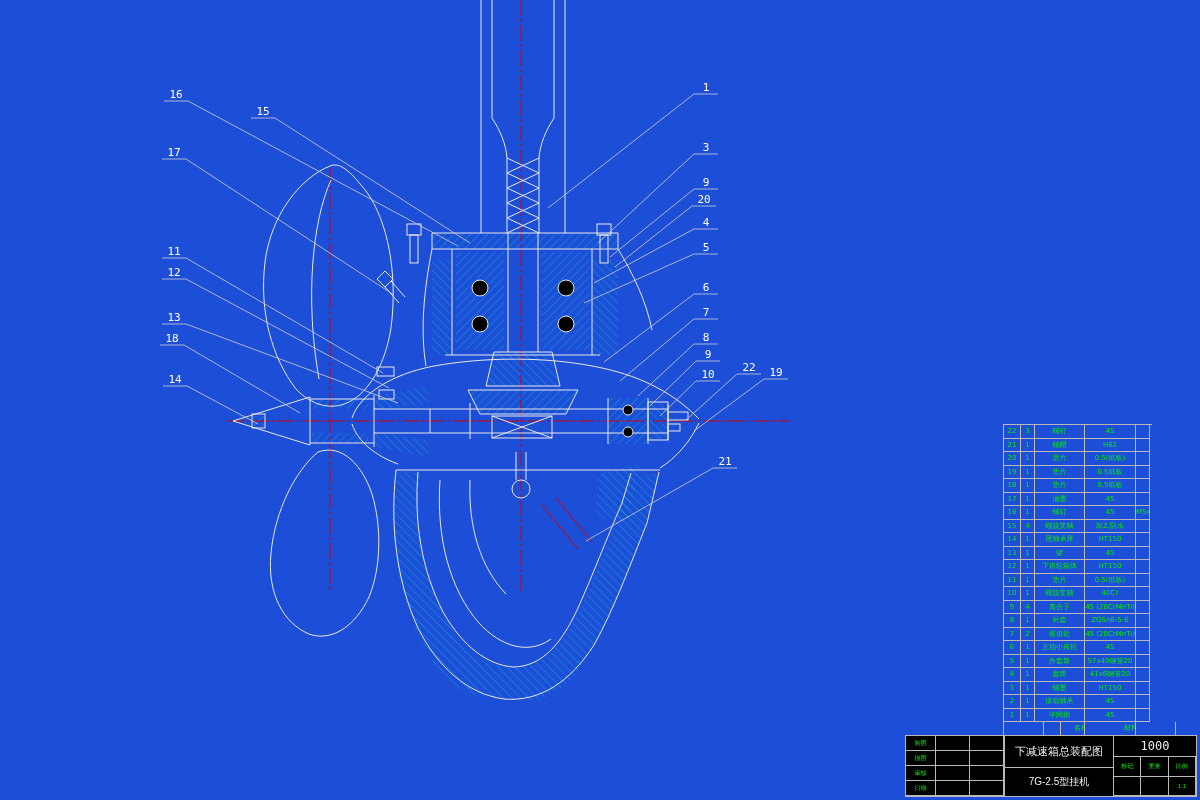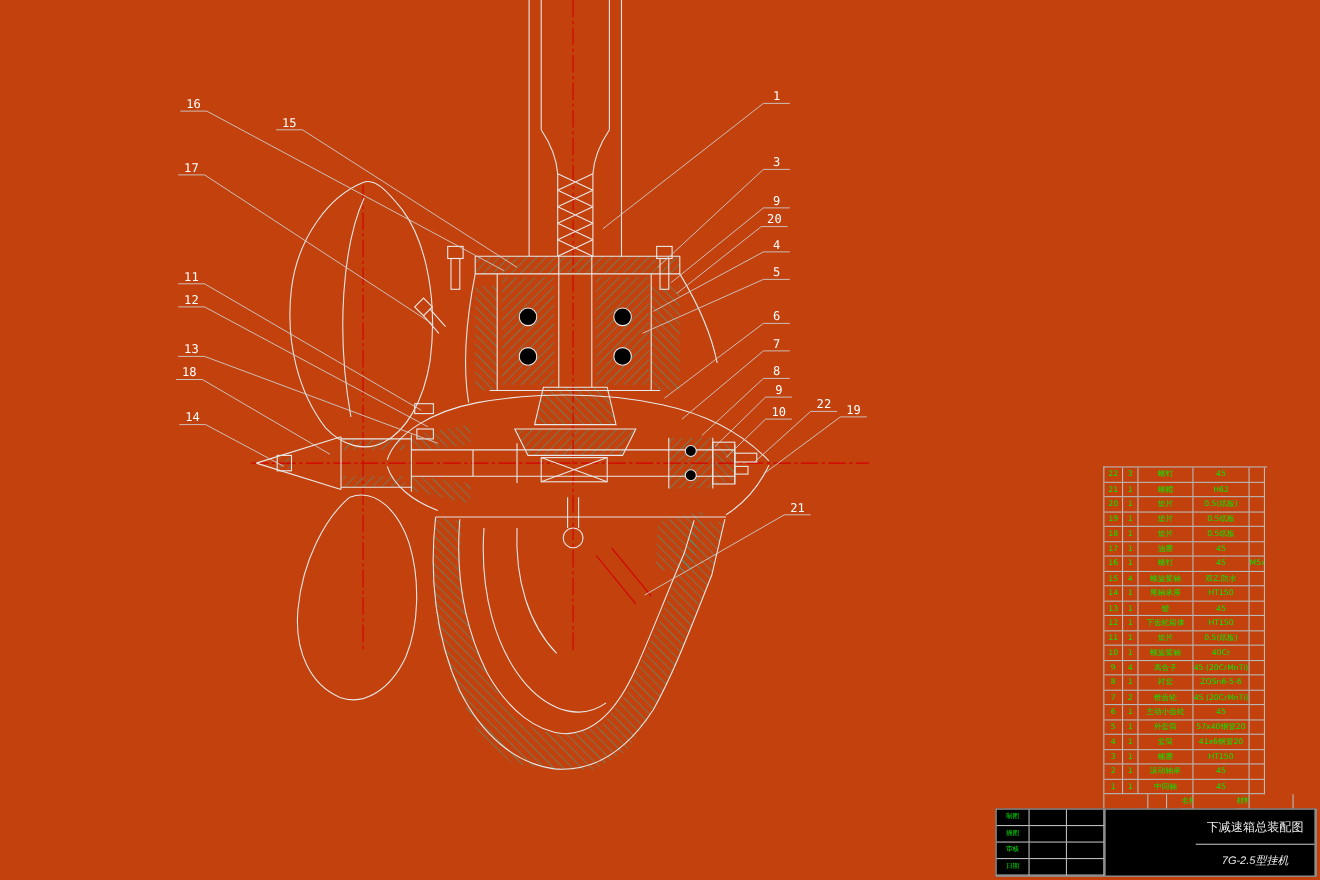--- a/index.html
+++ b/index.html
@@ -1,37 +1,37 @@
 <!DOCTYPE html>
 <html><head>
 <meta charset="utf-8">
 <style>
   html,body{margin:0;padding:0;background:#000;}
-  #stage{position:relative;width:1200px;height:800px;background:#c2410c;overflow:hidden;
+  #stage{position:relative;width:1200px;height:800px;background:#1d4ed8;overflow:hidden;
          font-family:"Liberation Sans", sans-serif;}
   #drawing{position:absolute;left:0;top:0;}
   
   #parts-table{position:absolute;left:1003px;top:424px;width:148px;
     border-top:1px solid #b9b9b9;border-left:1px solid #b9b9b9;
     color:#00ee00;font-size:7px;font-family:"DejaVu Sans", sans-serif;}
   .pt-row{display:grid;grid-template-columns:17px 14px 50px 51px 14px;height:13.5px;line-height:13.5px;}
   .pt-cell{border-right:1px solid #b9b9b9;border-bottom:1px solid #b9b9b9;
     overflow:hidden;white-space:nowrap;text-align:center;}
   .pt-header .pt-cell{color:#00ee00;margin-left:39px;}
   
   #title-block{position:absolute;left:905px;top:735px;width:290px;height:60px;
     border:1px solid #b9b9b9;display:flex;background:#000;color:#ddd;justify-content:space-between;}
   .tb-left{width:98px;border-right:1px solid #b9b9b9;display:grid;grid-template-rows:repeat(4,1fr);}
   .tb-left-row{display:grid;grid-template-columns:30px 34px 34px;}
   .tb-left-cell{border-right:1px solid #b9b9b9;border-bottom:1px solid #b9b9b9;
     font-size:6px;color:#00ee00;text-align:center;overflow:hidden;line-height:14px;}
   .tb-center{width:108px;border-right:1px solid #b9b9b9;display:flex;flex-direction:column;}
   .tb-title1{flex:1.1;border-bottom:1px solid #b9b9b9;display:flex;align-items:center;justify-content:center;
     font-size:11px;color:#eee;white-space:nowrap;}
-  .tb-title2{flex:1;display:flex;align-items:center;justify-content:center;font-size:10px;color:#eee;white-space:nowrap;font-style:italic;}
+  .tb-title2{flex:1;display:flex;align-items:center;justify-content:center;font-size:10px;color:#eee;white-space:nowrap;}
   .tb-right{flex:1;display:flex;flex-direction:column;}
   .tb-number{height:20px;line-height:20px;text-align:center;font-size:12px;color:#eee;
     border-bottom:1px solid #b9b9b9;font-family:"DejaVu Sans Mono", monospace;}
   .tb-meta{flex:1;display:grid;grid-template-columns:repeat(3,1fr);grid-template-rows:repeat(2,1fr);
     font-size:6px;color:#00ee00;}
   .tb-meta-cell{border-right:1px solid #b9b9b9;border-bottom:1px solid #b9b9b9;
     text-align:center;overflow:hidden;line-height:18px;}
   text.callout{fill:#ffffff;font-size:11px;font-family:"DejaVu Sans Mono", monospace;text-anchor:middle;}
 </style>
 </head>
@@ -403,15 +403,26 @@
         <div class="tb-left-row">
           <div class="tb-left-cell">日期</div>
           <div class="tb-left-cell"></div>
           <div class="tb-left-cell"></div>
         </div>
       </div>
     <div class="tb-center">
       <div class="tb-title1">下减速箱总装配图</div>
       <div class="tb-title2">7G-2.5型挂机</div>
     </div>
+    <div class="tb-right">
+      <div class="tb-number">1000</div>
+      <div class="tb-meta">
+        <div class="tb-meta-cell">标记</div>
+        <div class="tb-meta-cell">重量</div>
+        <div class="tb-meta-cell">比例</div>
+        <div class="tb-meta-cell"></div>
+        <div class="tb-meta-cell"></div>
+        <div class="tb-meta-cell">1:1</div>
+      </div>
+    </div>
   </div>
 
 </div>
 
 </body></html>

